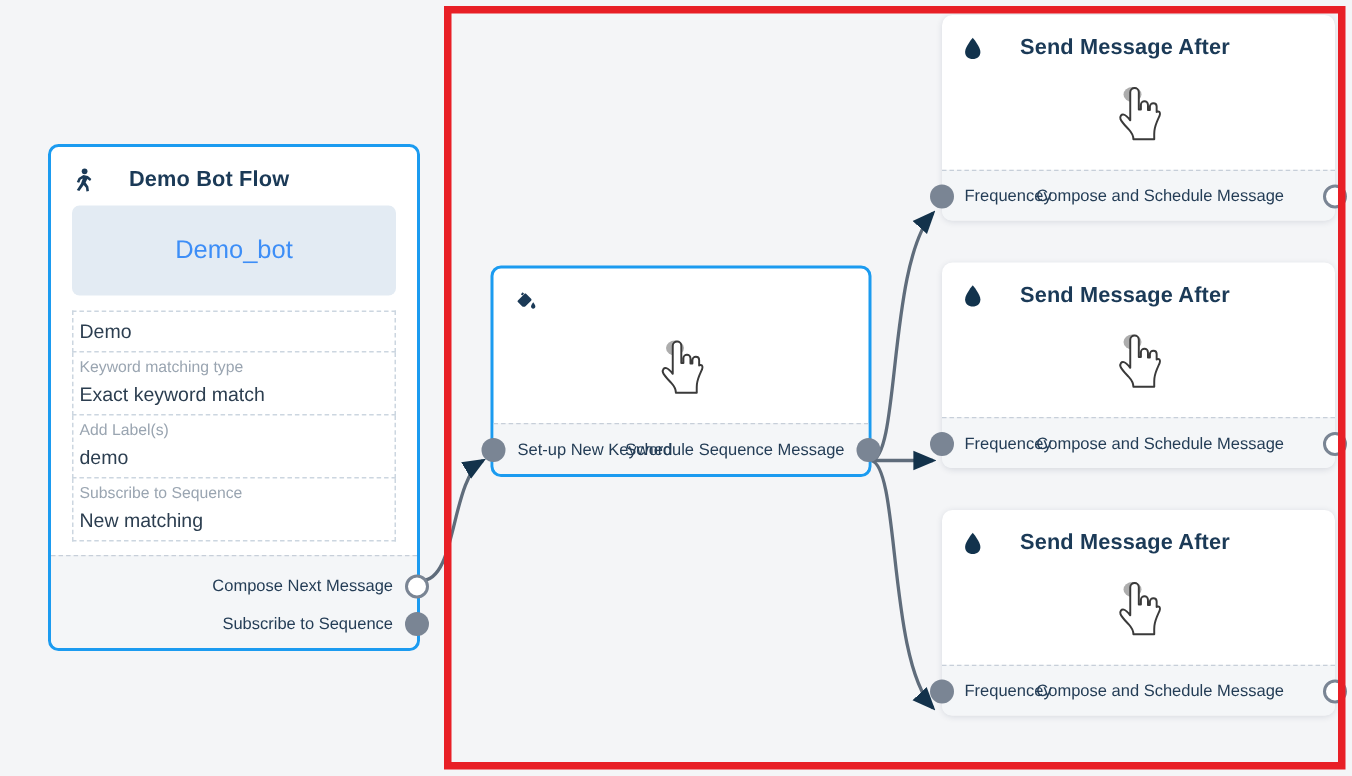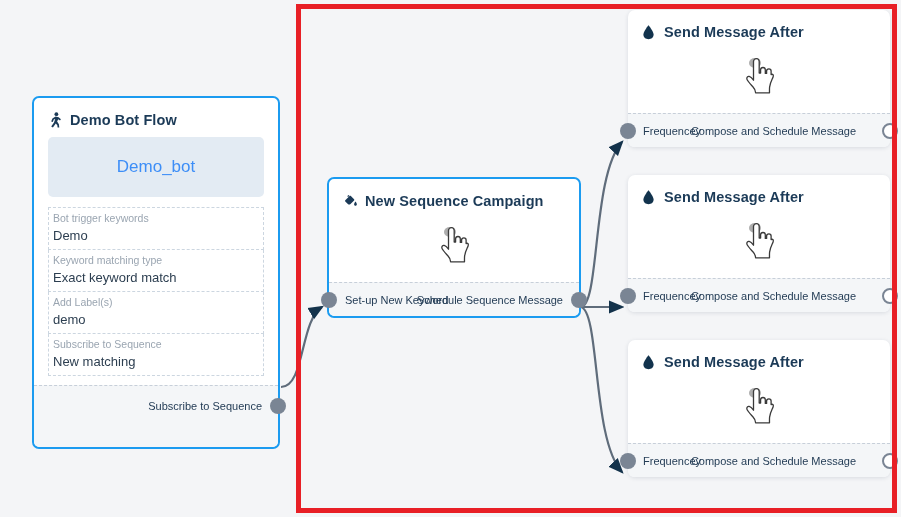--- a/index.html
+++ b/index.html
@@ -41,21 +41,21 @@
     background: #ffffff;
     border-radius: 7px;
     z-index: 10;
     box-shadow: 0 1px 4px rgba(30,50,80,.13);
   }
   .node.selected {
     border: 2px solid #1b9bf0;
     box-shadow: none;
   }
   .node-head {
-    display: flex; align-items: center; gap: 7px;
+    display: flex; align-items: center; gap: 23px;
     padding: 13px 14px 5px 14px;
   }
   .node-title {
     font-size: 14.5px;
     font-weight: bold;
     color: #1b3a57;
     letter-spacing: .1px;
   }
   .head-icon { display: inline-flex; width: 15px; height: 17px; align-items: center; }
 
@@ -179,56 +179,58 @@
           <path d="M7.6 4.6 L4.4 6.6 L3.2 9.4 L4.8 9.9 L5.8 7.6 L7.2 7.0 L6.0 10.4 L3.2 14.6 L4.9 15.4 L7.8 11.4 L9.3 13.2 L9.6 15.6 L11.3 15.4 L10.9 12.3 L9.1 9.6 L10.2 7.3 L12.0 8.6 L12.9 7.3 L10.6 5.3 Z" fill="#1b3a57"></path>
         </svg>
       </span>
       <span class="node-title">Demo Bot Flow</span>
     </div>
 
     <div class="node-body">
       <div class="start-pill">Demo_bot</div>
       <div class="fields">
         <div class="field">
-          <div class="field-label">Bot trigger keywords</div>
           <div class="field-value">Demo</div>
         </div>
         <div class="field">
           <div class="field-label">Keyword matching type</div>
           <div class="field-value">Exact keyword match</div>
         </div>
         <div class="field">
           <div class="field-label">Add Label(s)</div>
           <div class="field-value">demo</div>
         </div>
         <div class="field">
           <div class="field-label">Subscribe to Sequence</div>
           <div class="field-value">New matching</div>
         </div>
       </div>
     </div>
 
     <div class="node-foot">
+      <div class="foot-row">
+        <span class="port-label">Compose Next Message</span>
+        <span class="port-dot hollow"></span>
+      </div>
       <div class="foot-row">
         <span class="port-label">Subscribe to Sequence</span>
         <span class="port-dot filled"></span>
       </div>
     </div>
   </div>
 
   <div class="node selected" id="node-sequence">
     <div class="node-head">
       <span class="head-icon">
         <svg width="16" height="16" viewBox="0 0 16 16">
           <path d="M2.4 7.2 L7.0 2.6 C7.4 2.2 8.0 2.2 8.4 2.6 L11.8 6.0 C12.2 6.4 12.2 7.0 11.8 7.4 L8.0 11.2 C7.2 12.0 6.0 12.0 5.2 11.2 L2.4 8.4 C2.1 8.1 2.1 7.5 2.4 7.2 Z" fill="#1b3a57"></path>
           <path d="M6.3 2.0 L5.0 3.3" stroke="#1b3a57" stroke-width="1.4" fill="none"></path>
           <path d="M13.3 8.6 C13.3 8.6 14.8 10.5 14.8 11.5 C14.8 12.4 14.1 13.1 13.3 13.1 C12.4 13.1 11.8 12.4 11.8 11.5 C11.8 10.5 13.3 8.6 13.3 8.6 Z" fill="#1b3a57"></path>
         </svg>
       </span>
-      <span class="node-title">New Sequence Campaign</span>
     </div>
 
     <div class="node-body">
       <div class="hand-wrap">
         <div class="hand-box">
           <svg width="34" height="40" viewBox="0 0 34 40">
             <ellipse cx="13" cy="7" rx="6" ry="5" fill="#4a4a4a" opacity="0.45"></ellipse>
             <path d="M11.5 5.5 C11.5 3.8 13.0 2.6 14.4 2.6 C15.8 2.6 17.2 3.8 17.2 5.5
                      L17.2 17.0 L18.6 17.0 L18.6 13.8 C18.6 12.4 19.8 11.5 21.0 11.5
                      C22.2 11.5 23.3 12.4 23.3 13.8 L23.3 17.4 L24.6 17.4 L24.6 15.0

